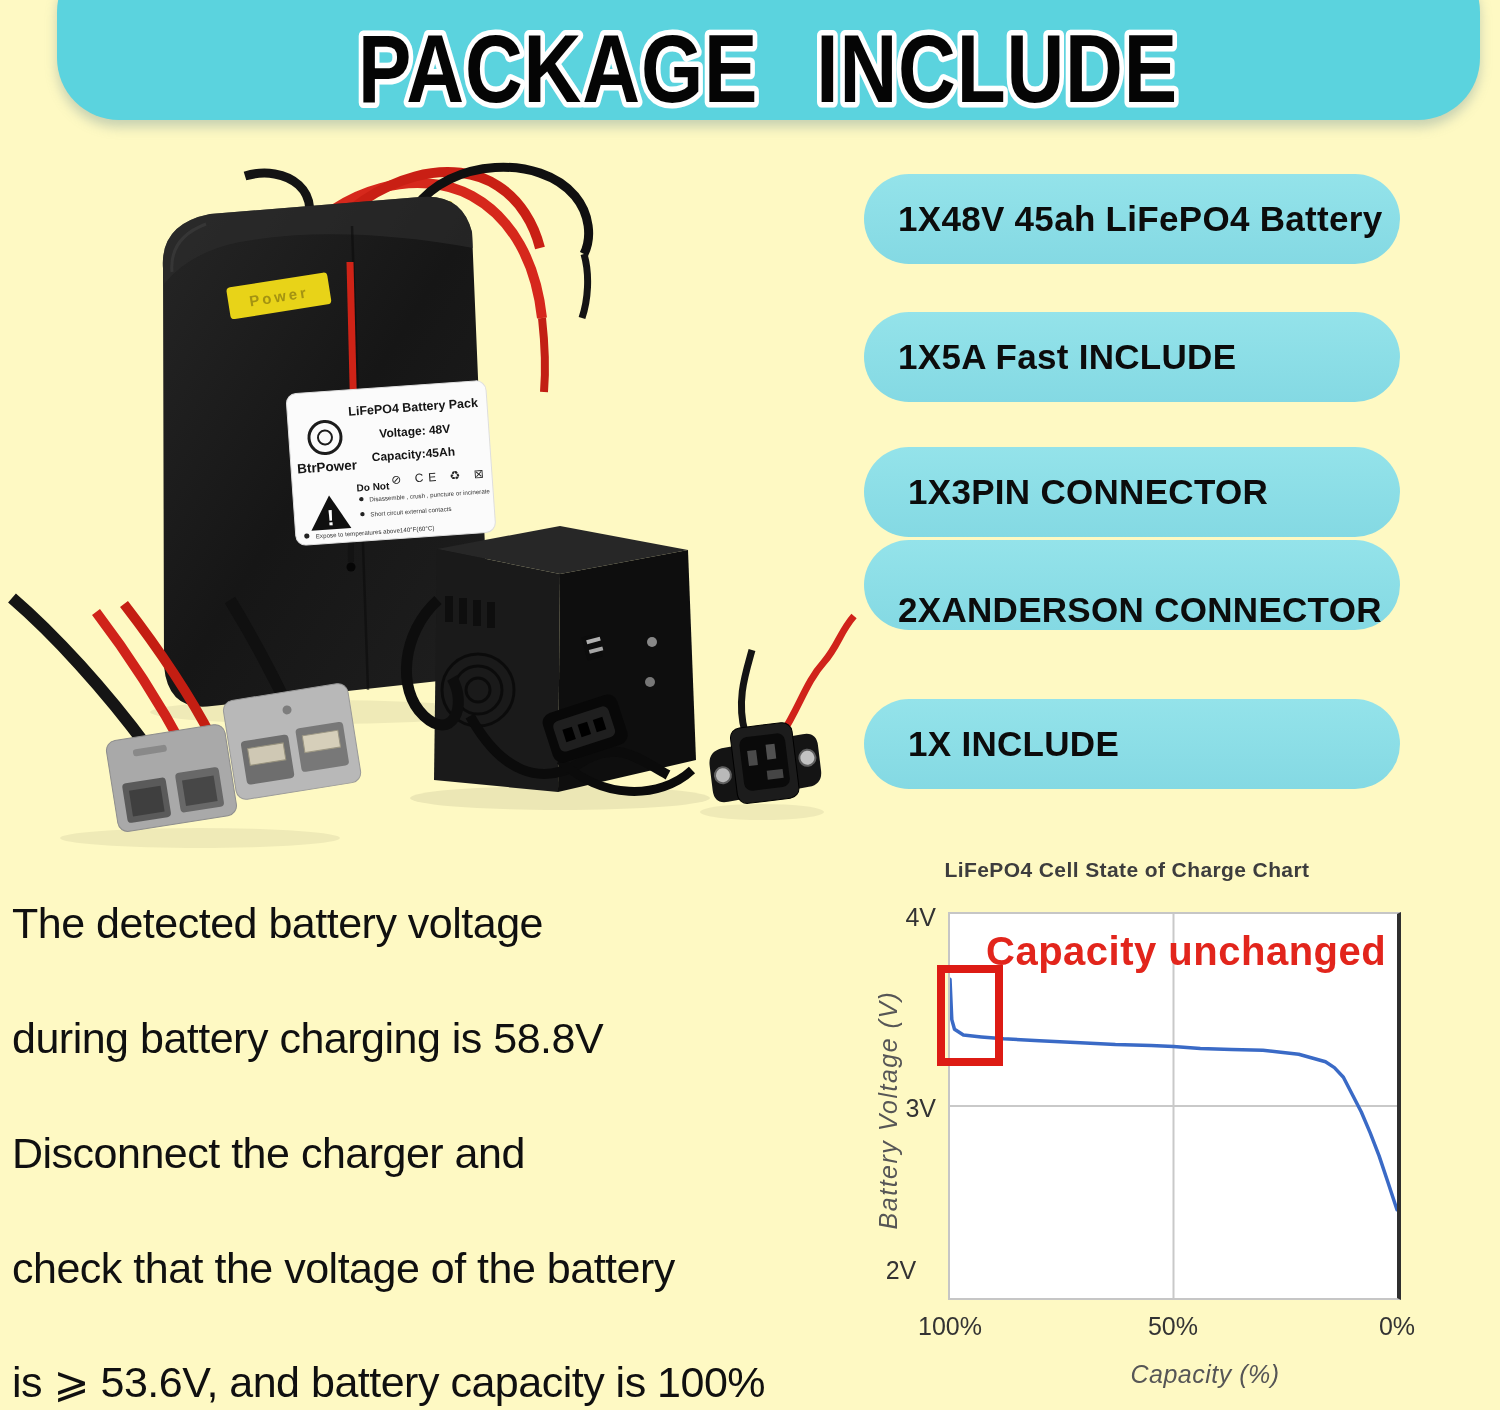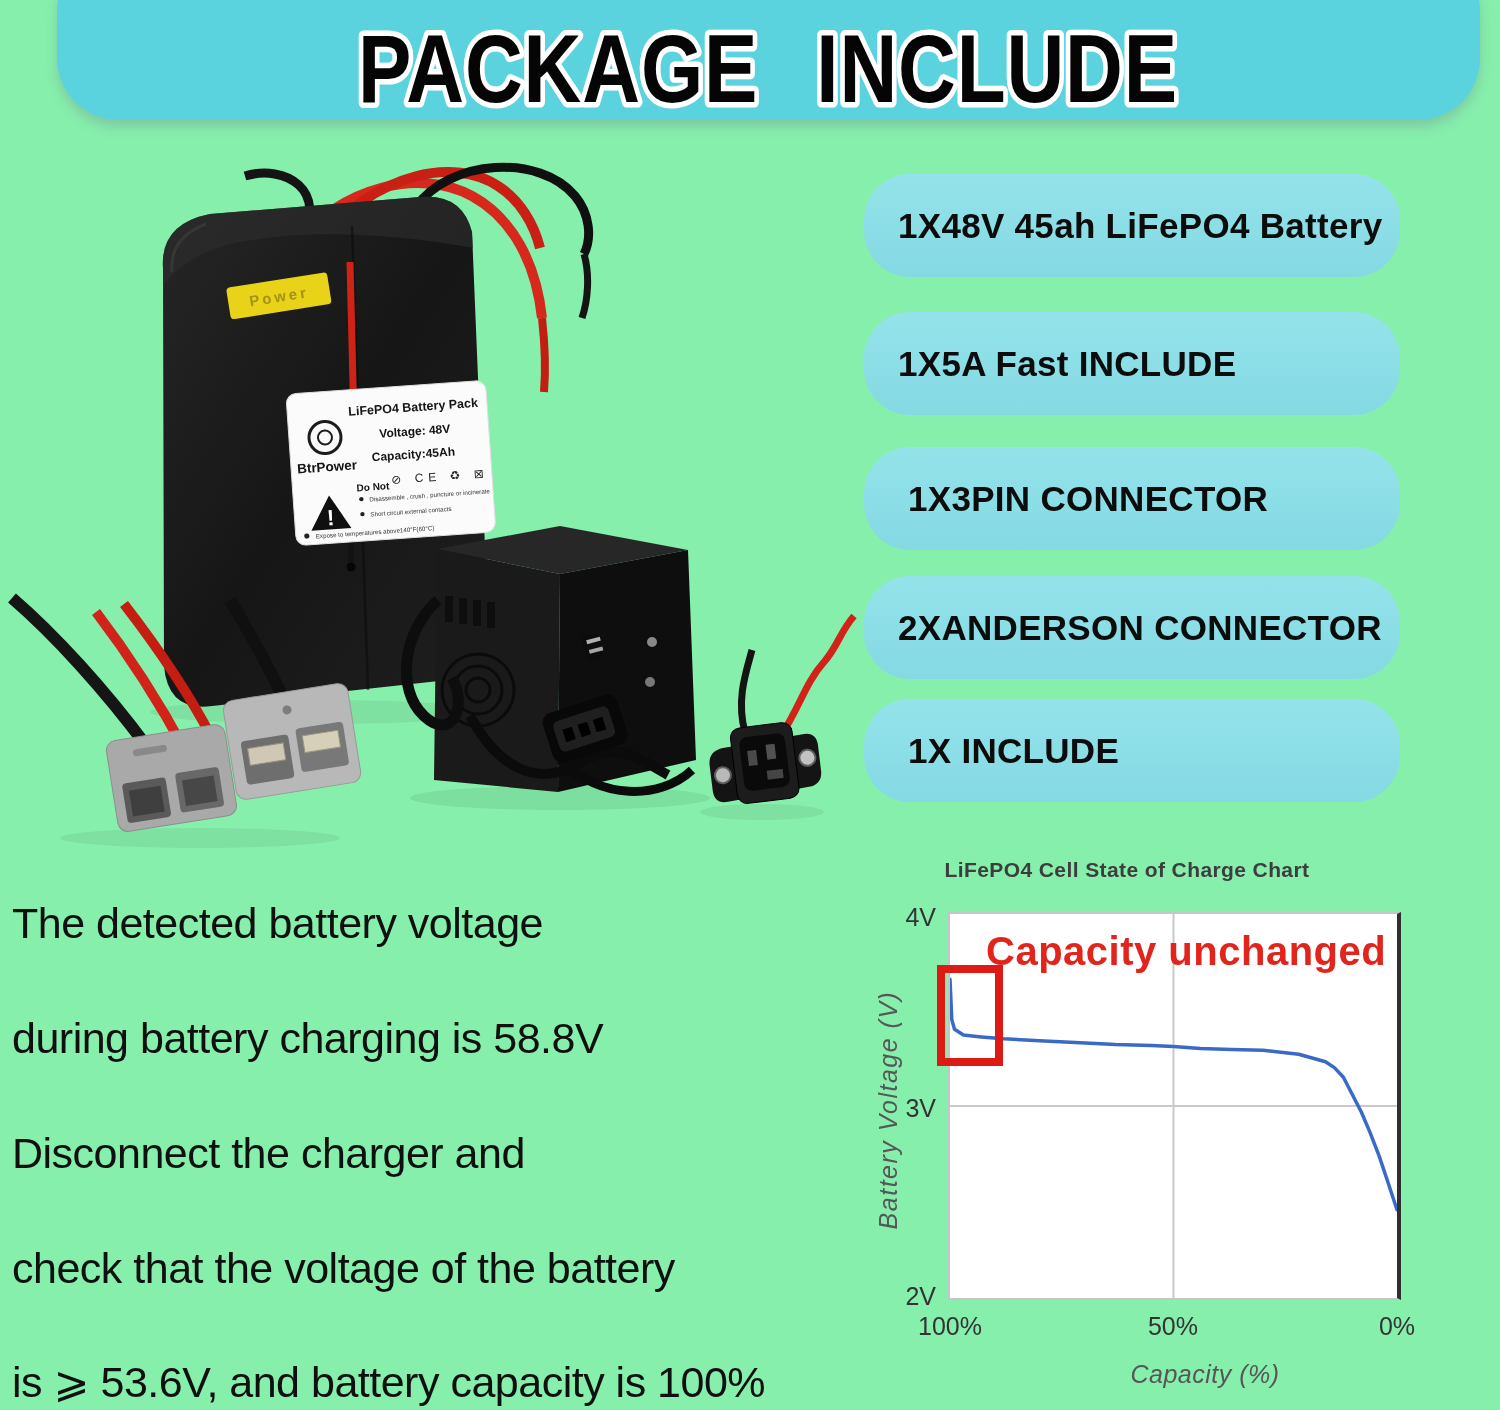--- a/index.html
+++ b/index.html
@@ -1,51 +1,51 @@
 <!DOCTYPE html>
 <html><head>
 <meta charset="utf-8">
 <style>
   html,body{margin:0;padding:0;background:#ffffff;}
-  .page{position:relative;width:1500px;height:1410px;background:#86efac;overflow:hidden;
+  .page{position:relative;width:1500px;height:1410px;background:#fef9c3;overflow:hidden;
         font-family:"Liberation Sans",sans-serif;}
 
   
   .banner{position:absolute;left:57px;top:-50px;width:1423px;height:170px;
           background:#5bd3de;border-radius:62px;
           box-shadow:0 7px 12px rgba(110,145,150,.38);}
   .banner svg{display:block;width:100%;height:100%;}
   .banner text{font-family:"Liberation Sans",sans-serif;font-weight:900;font-size:96px;
                fill:#050505;stroke:#ffffff;stroke-width:11px;paint-order:stroke;
                stroke-linejoin:round;word-spacing:42px;letter-spacing:1px;}
 
   
-  .pill{position:absolute;left:864px;width:536px;height:103px;border-radius:46px;
+  .pill{position:absolute;left:864px;width:536px;height:90px;border-radius:46px;
         background:linear-gradient(#94e3ea,#84d9e3);display:flex;align-items:center;
         padding-left:34px;box-sizing:border-box;font-weight:bold;font-size:35px;
         color:#0c0c0c;letter-spacing:.3px;white-space:nowrap;}
-  .pill-1{top:174px;} .pill-2{top:312px;} .pill-3{top:447px;} .pill-4{top:576px;} .pill-5{top:699px;}
+  .pill-1{top:174px;} .pill-2{top:312px;} .pill-3{top:447px;} .pill-4{top:540px;align-items:flex-end;} .pill-5{top:699px;}
   .pill-3,.pill-5{padding-left:44px;}
 
   
   .photo-svg{position:absolute;left:0;top:130px;width:880px;height:740px;}
 
   
   .note-line{position:absolute;left:12px;font-size:43px;color:#101010;
              letter-spacing:-.5px;white-space:nowrap;}
   .nl-1{top:899px;} .nl-2{top:1014px;} .nl-3{top:1129px;} .nl-4{top:1244px;} .nl-5{top:1357px;}
 
   
   .chart-title{position:absolute;left:840px;top:858px;width:574px;text-align:center;
                font-weight:bold;font-size:21px;color:#3d3d3d;letter-spacing:.4px;}
   .plot-box{position:absolute;left:948px;top:912px;width:447px;height:384px;
             border:2px solid #c6c6c6;border-right:4px solid #2f2f2f;background:#ffffff;}
   .plot-box svg{display:block;}
   .ytick{position:absolute;left:866px;width:70px;text-align:right;font-size:25px;color:#333;}
-  .yt-4{top:903px;} .yt-3{top:1094px;} .yt-2{top:1282px;}
+  .yt-4{top:903px;} .yt-3{top:1094px;} .yt-2{top:1256px;text-align:center;}
   .xtick{position:absolute;width:110px;top:1312px;text-align:center;font-size:25px;color:#333;}
   .xt-100{left:895px;} .xt-50{left:1118px;} .xt-0{left:1342px;}
   .ylabel{position:absolute;left:888px;top:1110px;transform:translate(-50%,-50%) rotate(-90deg);
           font-style:italic;font-size:25px;color:#565656;letter-spacing:1.5px;white-space:nowrap;}
   .xlabel{position:absolute;left:1205px;top:1360px;transform:translate(-50%,0);
           font-style:italic;font-size:25px;color:#565656;letter-spacing:.5px;white-space:nowrap;}
   .chart-annotation{position:absolute;left:986px;top:929px;font-weight:bold;font-size:40px;
                     color:#e2251c;white-space:nowrap;letter-spacing:.5px;}
   .chart-redbox{position:absolute;left:937px;top:965px;width:66px;height:101px;
                 border:8px solid #dd1b14;box-sizing:border-box;}

